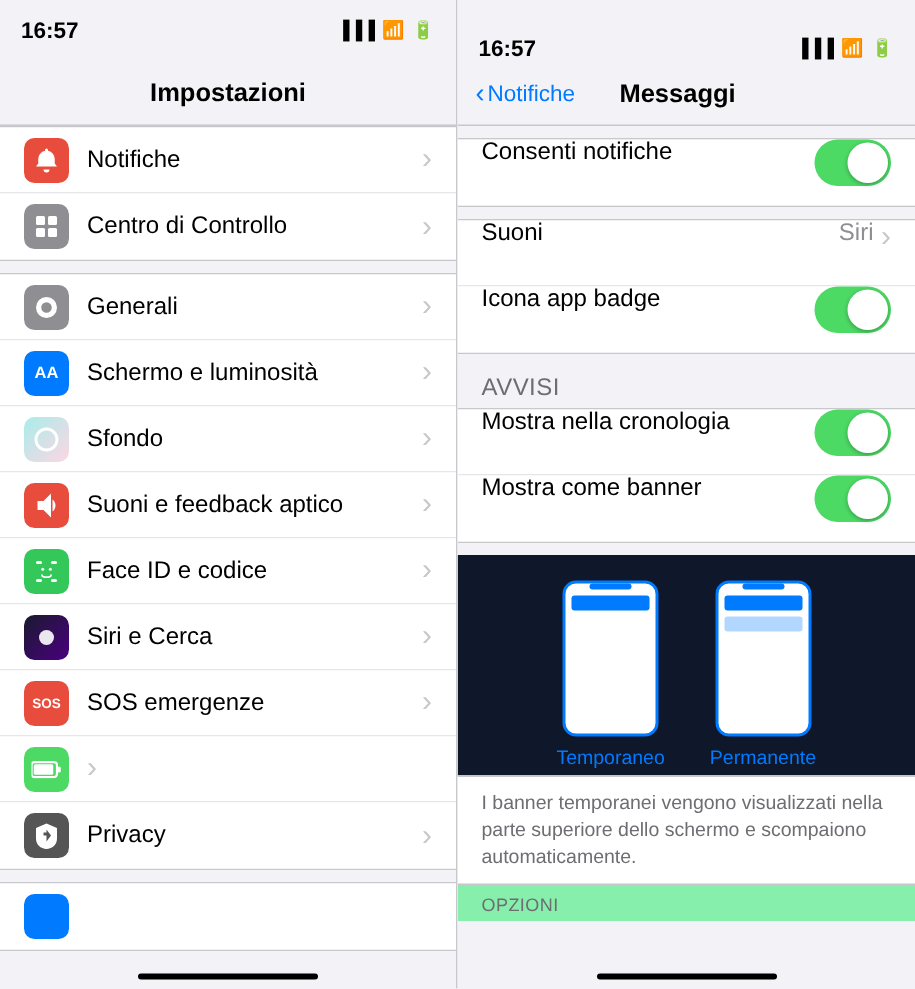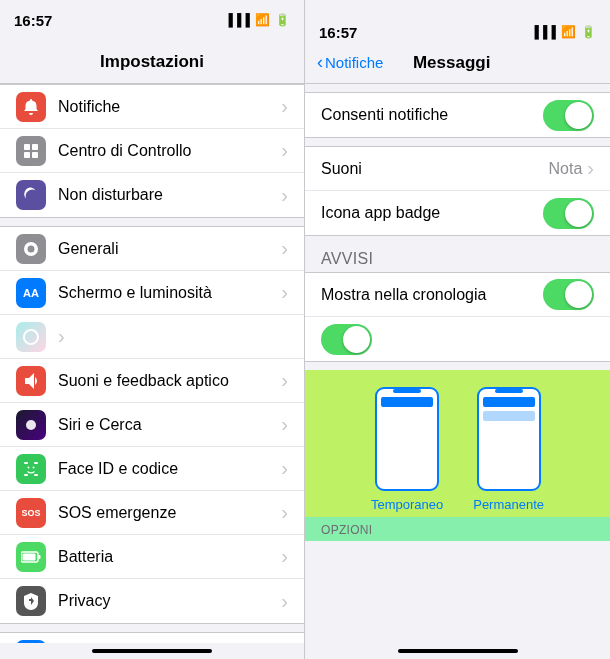--- a/index.html
+++ b/index.html
@@ -171,21 +171,20 @@
 
     .right-section {
       background: #fff;
       border-top: 1px solid #c8c8cc;
       border-bottom: 1px solid #c8c8cc;
       margin-bottom: 8px;
     }
 
     .right-item {
       display: flex;
-      align-items: center;
       padding: 0 16px;
       height: 44px;
       background: #fff;
       border-bottom: 1px solid #e5e5ea;
     }
 
     .right-item:last-child {
       border-bottom: none;
     }
 
@@ -237,21 +236,21 @@
     }
 
     .right-item .chevron::after {
       content: '›';
       color: #c7c7cc;
       font-size: 20px;
     }
 
     
     .banner-section {
-      background: #bef264;
+      background: #0f172a;
       padding: 10px 0 0;
       display: flex;
       flex-direction: column;
       align-items: center;
       justify-content: flex-end;
     }
 
     .banner-phones {
       display: flex;
       gap: 30px;
@@ -340,29 +339,20 @@
           <svg width="18" height="18" viewBox="0 0 18 18" fill="white">
             <rect x="2" y="2" width="6" height="6" rx="1"></rect>
             <rect x="10" y="2" width="6" height="6" rx="1"></rect>
             <rect x="2" y="10" width="6" height="6" rx="1"></rect>
             <rect x="10" y="10" width="6" height="6" rx="1"></rect>
           </svg>
         </div>
         <span class="item-label">Centro di Controllo</span>
         <span class="chevron"></span>
       </div>
-      <div class="settings-item">
-        <div class="item-icon" style="background:#5b4fa0;">
-          <svg width="18" height="18" viewBox="0 0 18 18" fill="white">
-            <path d="M9 1.5A6.5 6.5 0 0 0 4.2 12.6 6.5 6.5 0 0 1 13.5 4.5 6.49 6.49 0 0 0 9 1.5z"></path>
-          </svg>
-        </div>
-        <span class="item-label">Non disturbare</span>
-        <span class="chevron"></span>
-      </div>
     </div>
 
     <div class="section-group">
       <div class="settings-item">
         <div class="item-icon" style="background:#8e8e93;">
           <svg width="18" height="18" viewBox="0 0 18 18" fill="white">
             <path d="M9 5.5A3.5 3.5 0 1 0 9 12.5A3.5 3.5 0 0 0 9 5.5ZM2 9a7 7 0 1 1 14 0A7 7 0 0 1 2 9z"></path>
           </svg>
         </div>
         <span class="item-label">Generali</span>
@@ -374,71 +364,71 @@
         </div>
         <span class="item-label">Schermo e luminosità</span>
         <span class="chevron"></span>
       </div>
       <div class="settings-item">
         <div class="item-icon" style="background:linear-gradient(135deg,#a8edea,#fed6e3);">
           <svg width="18" height="18" viewBox="0 0 18 18" fill="white">
             <path d="M9 1C4.6 1 1 4.6 1 9s3.6 8 8 8 8-3.6 8-8-3.6-8-8-8zm0 14c-3.3 0-6-2.7-6-6s2.7-6 6-6 6 2.7 6 6-2.7 6-6 6z"></path>
           </svg>
         </div>
+        <span class="item-label">Sfondo</span>
         <span class="chevron"></span>
       </div>
       <div class="settings-item">
         <div class="item-icon" style="background:#e74c3c;">
           <svg width="18" height="18" viewBox="0 0 18 18" fill="white">
             <path d="M3 6v6h4l5 5V1L7 6H3zm12 3a5 5 0 0 0-2-4v8a5 5 0 0 0 2-4z"></path>
           </svg>
         </div>
         <span class="item-label">Suoni e feedback aptico</span>
-        <span class="chevron"></span>
-      </div>
-      <div class="settings-item">
-        <div class="item-icon" style="background:linear-gradient(135deg,#1a1a2e,#4a0080);">
-          <svg width="18" height="18" viewBox="0 0 18 18" fill="white" opacity="0.9">
-            <circle cx="9" cy="9" r="5"></circle>
-          </svg>
-        </div>
-        <span class="item-label">Siri e Cerca</span>
         <span class="chevron"></span>
       </div>
       <div class="settings-item">
         <div class="item-icon" style="background:#34c759;">
           <svg width="18" height="18" viewBox="0 0 18 18" fill="white">
             <rect x="2" y="2" width="4" height="2" rx="1"></rect>
             <rect x="12" y="2" width="4" height="2" rx="1"></rect>
             <rect x="2" y="14" width="4" height="2" rx="1"></rect>
             <rect x="12" y="14" width="4" height="2" rx="1"></rect>
             <circle cx="6.5" cy="7.5" r="1"></circle>
             <circle cx="11.5" cy="7.5" r="1"></circle>
             <path d="M6 11.5c0 1.7 6 1.7 6 0" stroke="white" stroke-width="1.2" fill="none" stroke-linecap="round"></path>
           </svg>
         </div>
         <span class="item-label">Face ID e codice</span>
         <span class="chevron"></span>
       </div>
       <div class="settings-item">
+        <div class="item-icon" style="background:linear-gradient(135deg,#1a1a2e,#4a0080);">
+          <svg width="18" height="18" viewBox="0 0 18 18" fill="white" opacity="0.9">
+            <circle cx="9" cy="9" r="5"></circle>
+          </svg>
+        </div>
+        <span class="item-label">Siri e Cerca</span>
+        <span class="chevron"></span>
+      </div>
+      <div class="settings-item">
         <div class="item-icon" style="background:#e74c3c;">
           <span style="font-size:9px;font-weight:700;color:white;text-align:right;">SOS</span>
         </div>
         <span class="item-label">SOS emergenze</span>
         <span class="chevron"></span>
       </div>
       <div class="settings-item">
         <div class="item-icon" style="background:#4cd964;">
           <svg width="20" height="12" viewBox="0 0 20 12" fill="white">
             <rect x="0" y="1" width="17" height="10" rx="2" stroke="white" stroke-width="1.5" fill="none"></rect>
             <rect x="1.5" y="2.5" width="13" height="7" rx="1" fill="white"></rect>
             <rect x="17.5" y="4" width="2" height="4" rx="1" fill="white"></rect>
           </svg>
         </div>
-        <span class="item-label">Batteria</span>
         <span class="chevron"></span>
       </div>
       <div class="settings-item">
         <div class="item-icon" style="background:#555555;">
           <svg width="18" height="18" viewBox="0 0 18 18" fill="white">
             <path d="M9 1L2 4v7c0 4 3.1 6.8 7 7 3.9-.2 7-3 7-7V4L9 1zm0 8H7V7h2V5l3 4-3 4V9z"></path>
           </svg>
         </div>
         <span class="item-label">Privacy</span>
         <span class="chevron"></span>
@@ -486,41 +476,42 @@
         <span class="right-item-label">Consenti notifiche</span>
         <div class="toggle on">
           <div class="toggle-knob"></div>
         </div>
       </div>
     </div>
 
     <div class="right-section">
       <div class="right-item">
         <span class="right-item-label">Suoni</span>
-        <span class="right-item-value">Nota</span>
+        <span class="right-item-value">Siri</span>
         <span class="chevron"></span>
       </div>
       <div class="right-item">
         <span class="right-item-label">Icona app badge</span>
         <div class="toggle on">
           <div class="toggle-knob"></div>
         </div>
       </div>
     </div>
 
     <div class="section-header">AVVISI</div>
 
     <div class="right-section">
       <div class="right-item">
         <span class="right-item-label">Mostra nella cronologia</span>
         <div class="toggle on">
           <div class="toggle-knob"></div>
         </div>
       </div>
       <div class="right-item">
+        <span class="right-item-label">Mostra come banner</span>
         <div class="toggle on">
           <div class="toggle-knob"></div>
         </div>
       </div>
     </div>
 
     <div class="banner-section">
       <div class="banner-phones">
 
         <div class="phone-illustration">
@@ -537,18 +528,19 @@
             <rect x="3" y="3" width="62" height="102" rx="8" ry="8" fill="white" stroke="#007aff" stroke-width="2"></rect>
             <rect x="8" y="12" width="52" height="10" rx="2" fill="#007aff"></rect>
             <rect x="20" y="4" width="28" height="4" rx="2" fill="#007aff"></rect>
             <rect x="8" y="26" width="52" height="10" rx="2" fill="#007aff" opacity="0.3"></rect>
           </svg>
           <span class="phone-label">Permanente</span>
         </div>
       </div>
     </div>
 
+    <div class="banner-description">I banner temporanei vengono visualizzati nella parte superiore dello schermo e scompaiono automaticamente.</div>
 
     <div class="opzioni-header">OPZIONI</div>
 
   </div>
   <div class="bottom-bar"></div>
 </div>
 
 </body></html>

